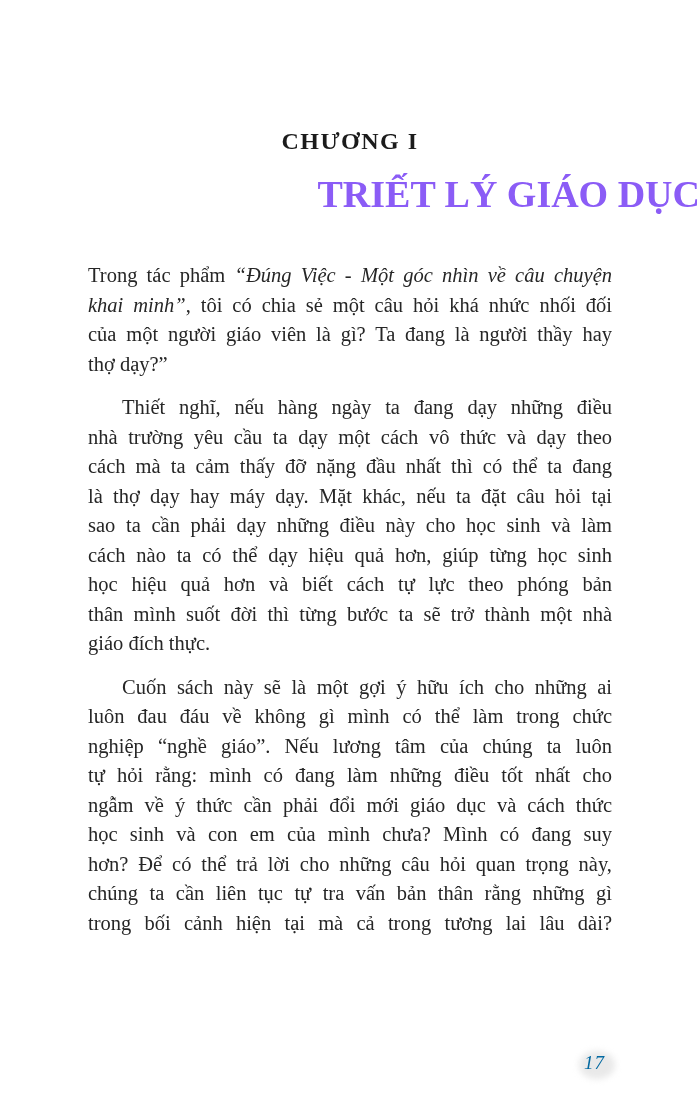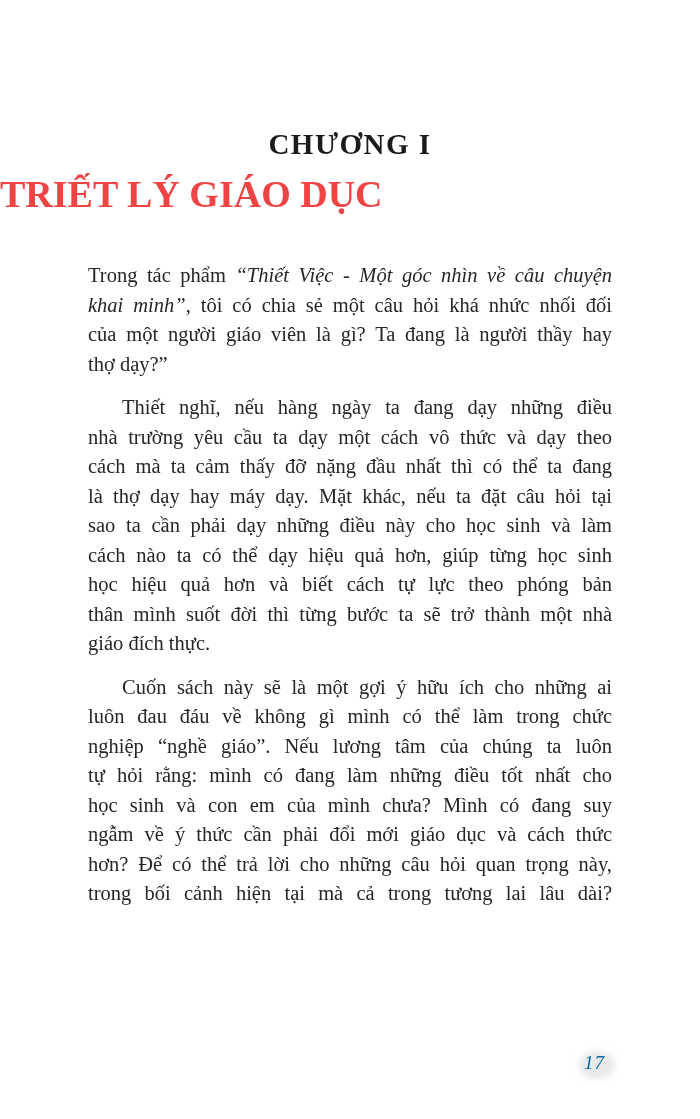--- a/index.html
+++ b/index.html
@@ -19,35 +19,35 @@
     inset: 0;
     background: #ffffff;
     color: #262626;
   }
   .chapter-label {
     position: absolute;
     top: 128px;
     left: 0;
     width: 100%;
     text-align: center;
-    font-size: 29px;
+    font-size: 24px;
     font-weight: 700;
     letter-spacing: 1.5px;
     color: #1b1b1b;
   }
   .page-title {
     position: absolute;
     top: 172px;
     left: 0;
     width: 100%;
-    text-align: left;
+    text-align: right;
     font-size: 38px;
     font-weight: 700;
     letter-spacing: 0px;
-    color: #ef4444;
+    color: #8b5cf6;
   }
   .body-text {
     position: absolute;
     left: 88px;
     top: 261px;
     width: 524px;
     font-size: 20.5px;
     line-height: 29.5px;
     color: #262626;
   }
@@ -93,44 +93,45 @@
 <body>
 
 <div class="book-page">
 
   <div class="chapter-label">CHƯƠNG I</div>
 
   <h1 class="page-title" style="margin:0; font-weight:700;">TRIẾT LÝ GIÁO DỤC</h1>
 
   <div class="body-text">
       <div class="paragraph">
-        <div class="text-line"><span>Trong tác phẩm </span><em>“Thiết Việc - Một góc nhìn về câu chuyện</em></div>
+        <div class="text-line"><span>Trong tác phẩm </span><em>“Đúng Việc - Một góc nhìn về câu chuyện</em></div>
         <div class="text-line"><em>khai minh”</em><span>, tôi có chia sẻ một câu hỏi khá nhức nhối đối</span></div>
         <div class="text-line"><span>của một người giáo viên là gì? Ta đang là người thầy hay</span></div>
         <div class="text-line lastline"><span>thợ dạy?”</span></div>
       </div>
       <div class="paragraph">
         <div class="text-line indent"><span>Thiết nghĩ, nếu hàng ngày ta đang dạy những điều</span></div>
         <div class="text-line"><span>nhà trường yêu cầu ta dạy một cách vô thức và dạy theo</span></div>
         <div class="text-line"><span>cách mà ta cảm thấy đỡ nặng đầu nhất thì có thể ta đang</span></div>
         <div class="text-line"><span>là thợ dạy hay máy dạy. Mặt khác, nếu ta đặt câu hỏi tại</span></div>
         <div class="text-line"><span>sao ta cần phải dạy những điều này cho học sinh và làm</span></div>
         <div class="text-line"><span>cách nào ta có thể dạy hiệu quả hơn, giúp từng học sinh</span></div>
         <div class="text-line"><span>học hiệu quả hơn và biết cách tự lực theo phóng bản</span></div>
         <div class="text-line"><span>thân mình suốt đời thì từng bước ta sẽ trở thành một nhà</span></div>
         <div class="text-line lastline"><span>giáo đích thực.</span></div>
       </div>
       <div class="paragraph">
         <div class="text-line indent"><span>Cuốn sách này sẽ là một gợi ý hữu ích cho những ai</span></div>
         <div class="text-line"><span>luôn đau đáu về không gì mình có thể làm trong chức</span></div>
         <div class="text-line"><span>nghiệp “nghề giáo”. Nếu lương tâm của chúng ta luôn</span></div>
         <div class="text-line"><span>tự hỏi rằng: mình có đang làm những điều tốt nhất cho</span></div>
+        <div class="text-line"><span>ngẫm về ý thức cần phải đổi mới giáo dục và cách thức</span></div>
         <div class="text-line"><span>học sinh và con em của mình chưa? Mình có đang suy</span></div>
-        <div class="text-line"><span>ngẫm về ý thức cần phải đổi mới giáo dục và cách thức</span></div>
         <div class="text-line"><span>hơn? Để có thể trả lời cho những câu hỏi quan trọng này,</span></div>
+        <div class="text-line"><span>chúng ta cần liên tục tự tra vấn bản thân rằng những gì</span></div>
         <div class="text-line"><span>trong bối cảnh hiện tại mà cả trong tương lai lâu dài?</span></div>
       </div>
     </div>
 
   <div class="page-number-blob"></div>
 
   <div class="page-number">17</div>
 
 </div>
 

